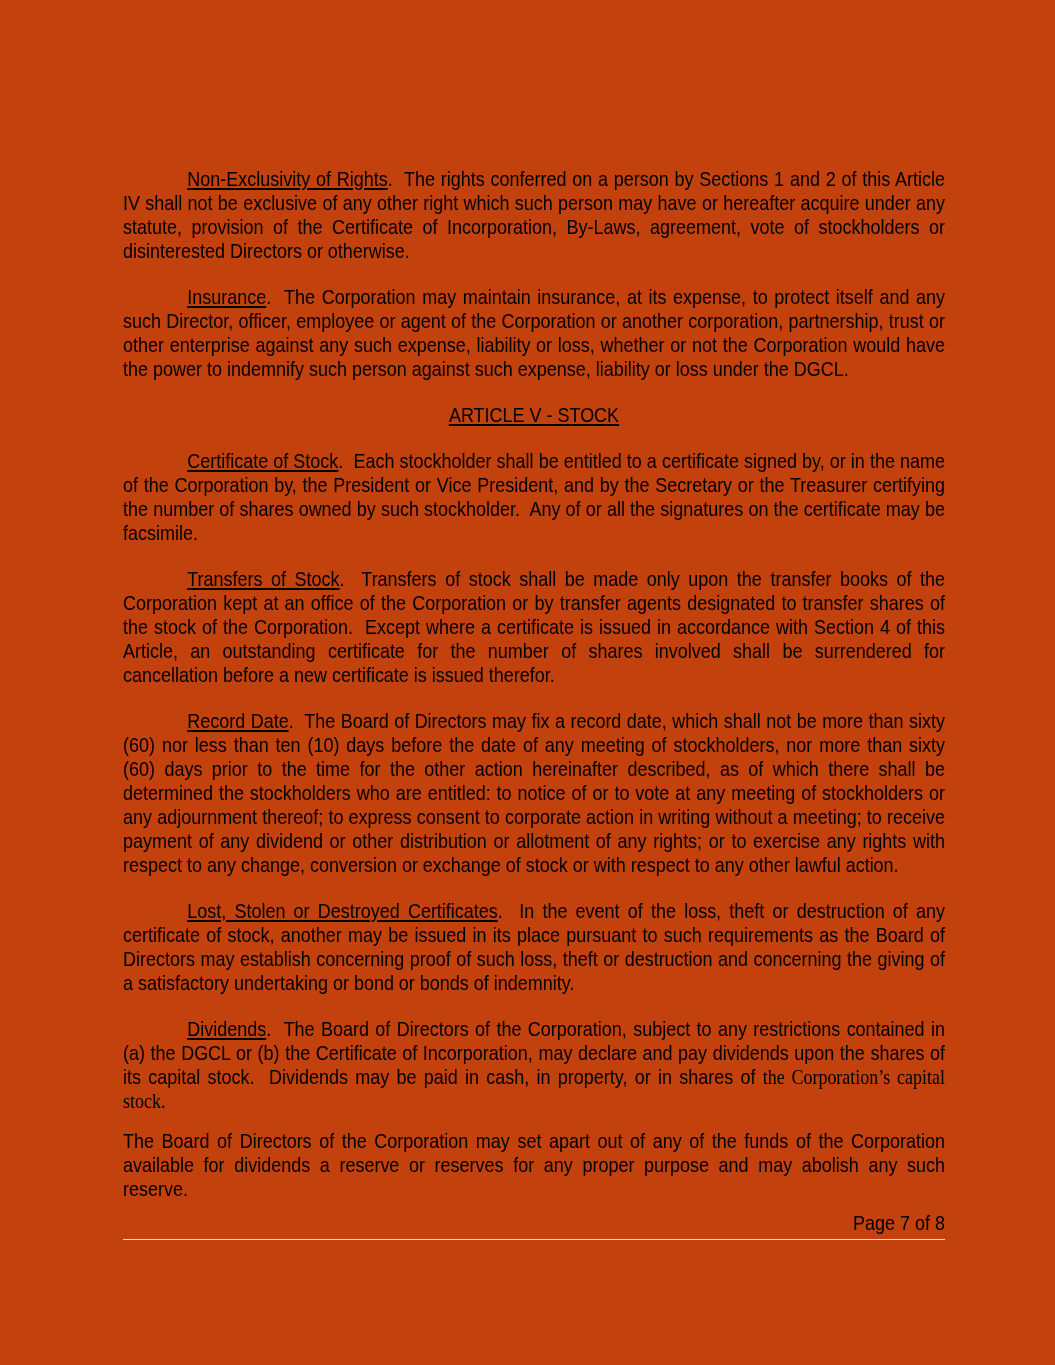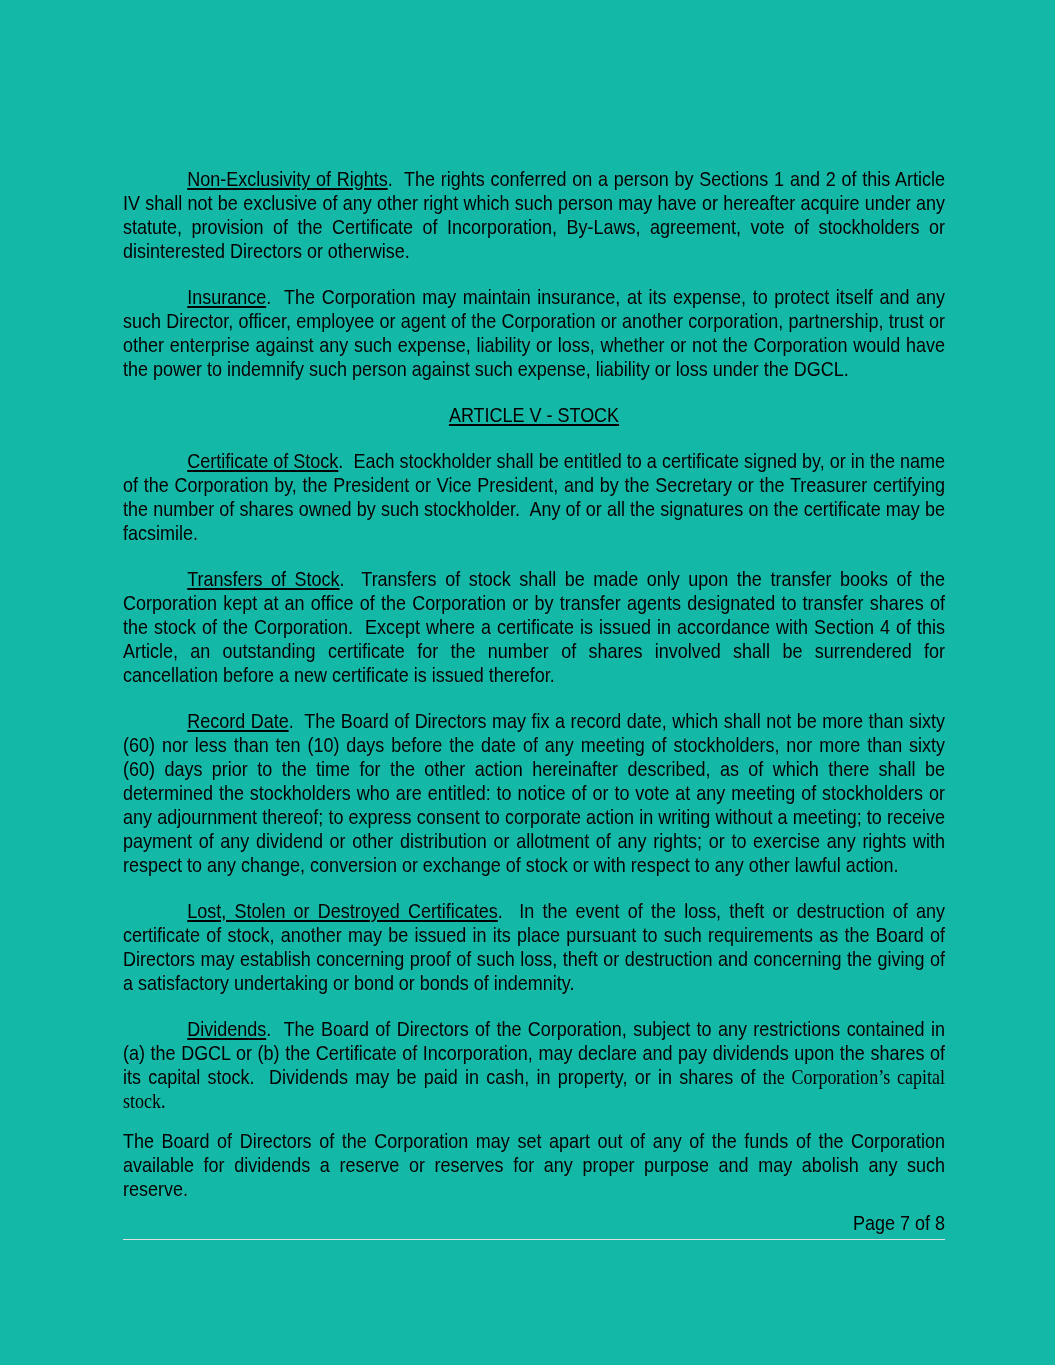--- a/index.html
+++ b/index.html
@@ -10,21 +10,21 @@
   body {
     width: 1055px;
     height: 1365px;
     font-family: "Liberation Sans", sans-serif;
     color: #000000;
   }
   .page {
     position: relative;
     width: 1055px;
     height: 1365px;
-    background: #14b8a6;
+    background: #c2410c;
     overflow: hidden;
   }
   
   .content {
     position: absolute;
     left: 123px;
     top: 167px;
     width: 960px;
     transform: scaleX(0.85625);
     transform-origin: left top;

